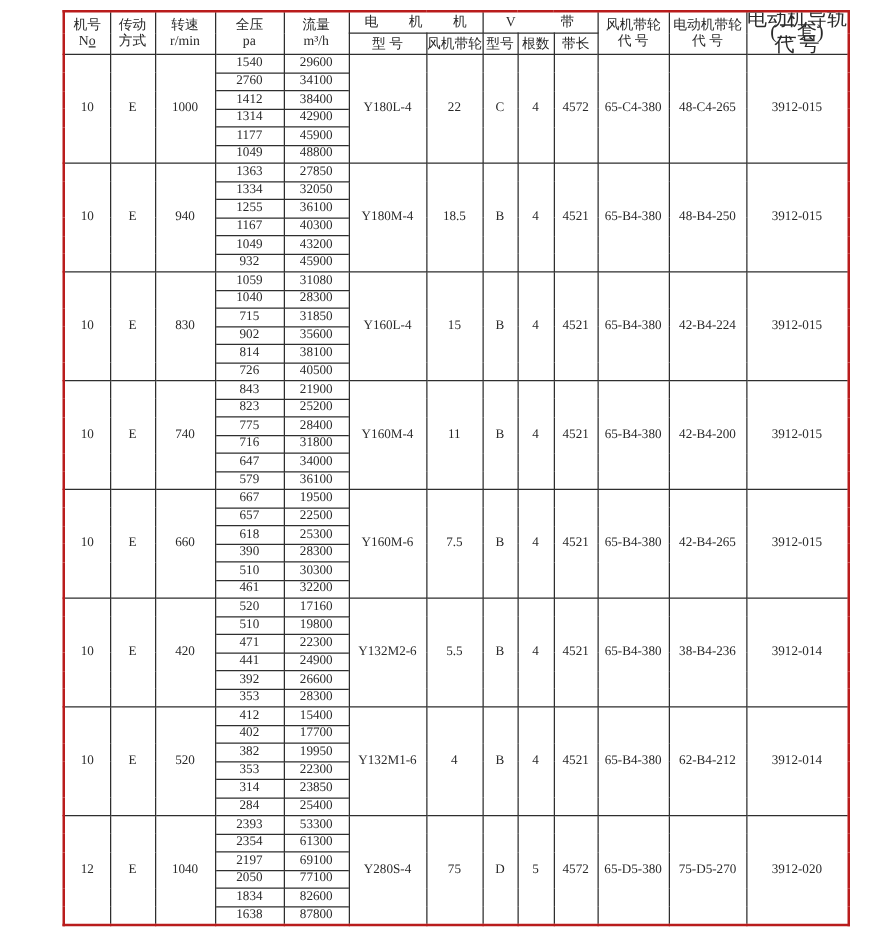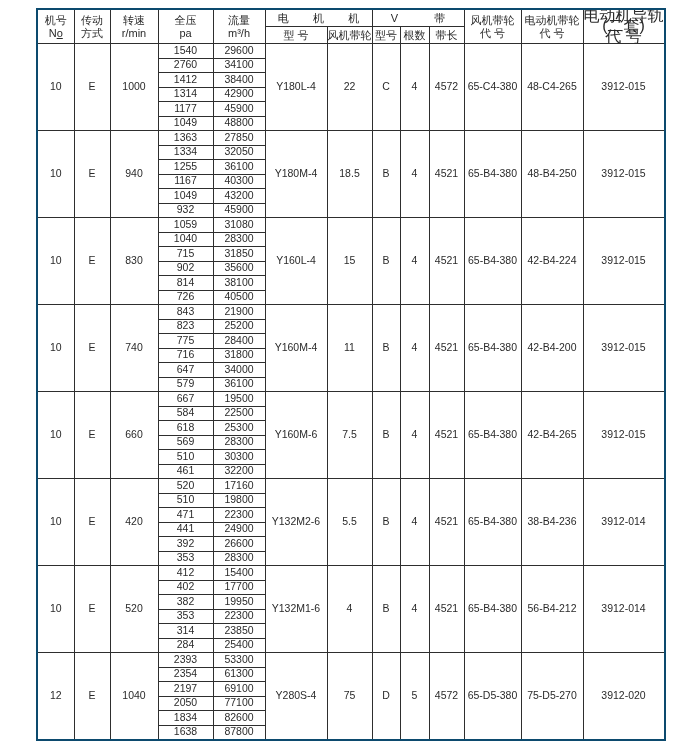--- a/index.html
+++ b/index.html
@@ -5,25 +5,26 @@
   html, body {
     margin: 0;
     padding: 0;
     width: 700px;
     height: 748px;
     background: #ffffff;
     font-family: "Liberation Sans", "DejaVu Sans", sans-serif;
   }
   #spec-table {
     position: absolute;
-    left: 36px;
+    left: 50px;
     top: 8px;
     border-collapse: collapse;
     table-layout: fixed;
-    border: 2px solid #0c4a6e;
+    border: 2px solid #b91c1c;
+    font-family: Liberation Serif, serif;
   }
   #spec-table th, #spec-table td {
     border: 1px solid #2e2e2e;
     padding: 0;
     margin: 0;
     text-align: center;
     vertical-align: middle;
     font-weight: 400;
     color: #2a2a2a;
     font-size: 11px;
@@ -269,29 +270,29 @@
         <td rowspan="6">Y160M-6</td>
         <td rowspan="6">7.5</td>
         <td rowspan="6">B</td>
         <td rowspan="6">4</td>
         <td rowspan="6">4521</td>
         <td rowspan="6">65-B4-380</td>
         <td rowspan="6">42-B4-265</td>
         <td rowspan="6">3912-015</td>
       </tr>
       <tr>
-        <td>584</td>
+        <td>657</td>
         <td>22500</td>
       </tr>
       <tr>
         <td>618</td>
         <td>25300</td>
       </tr>
       <tr>
-        <td>569</td>
+        <td>390</td>
         <td>28300</td>
       </tr>
       <tr>
         <td>510</td>
         <td>30300</td>
       </tr>
       <tr>
         <td>461</td>
         <td>32200</td>
       </tr>
@@ -335,21 +336,21 @@
         <td rowspan="6">E</td>
         <td rowspan="6">520</td>
         <td>412</td>
         <td>15400</td>
         <td rowspan="6">Y132M1-6</td>
         <td rowspan="6">4</td>
         <td rowspan="6">B</td>
         <td rowspan="6">4</td>
         <td rowspan="6">4521</td>
         <td rowspan="6">65-B4-380</td>
-        <td rowspan="6">56-B4-212</td>
+        <td rowspan="6">62-B4-212</td>
         <td rowspan="6">3912-014</td>
       </tr>
       <tr>
         <td>402</td>
         <td>17700</td>
       </tr>
       <tr>
         <td>382</td>
         <td>19950</td>
       </tr>

